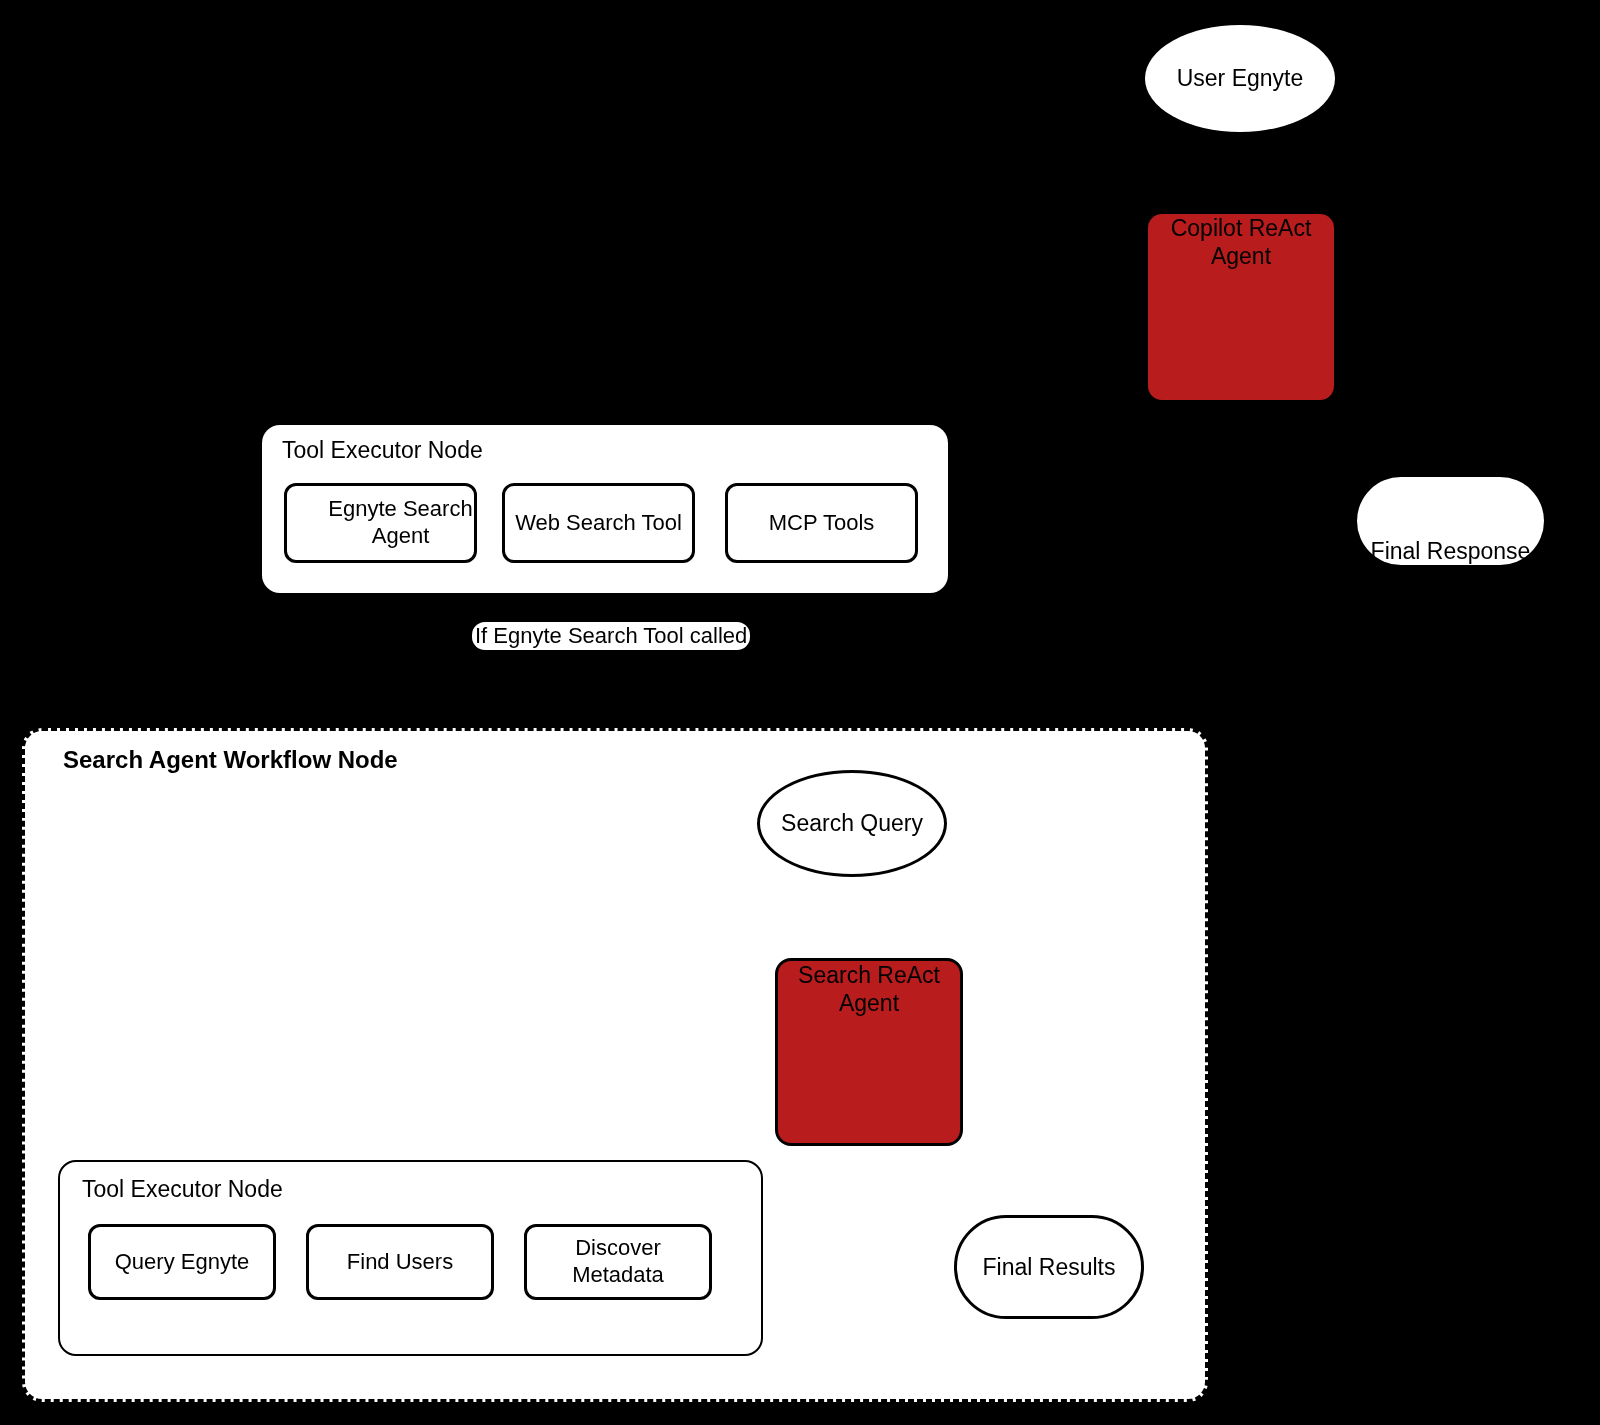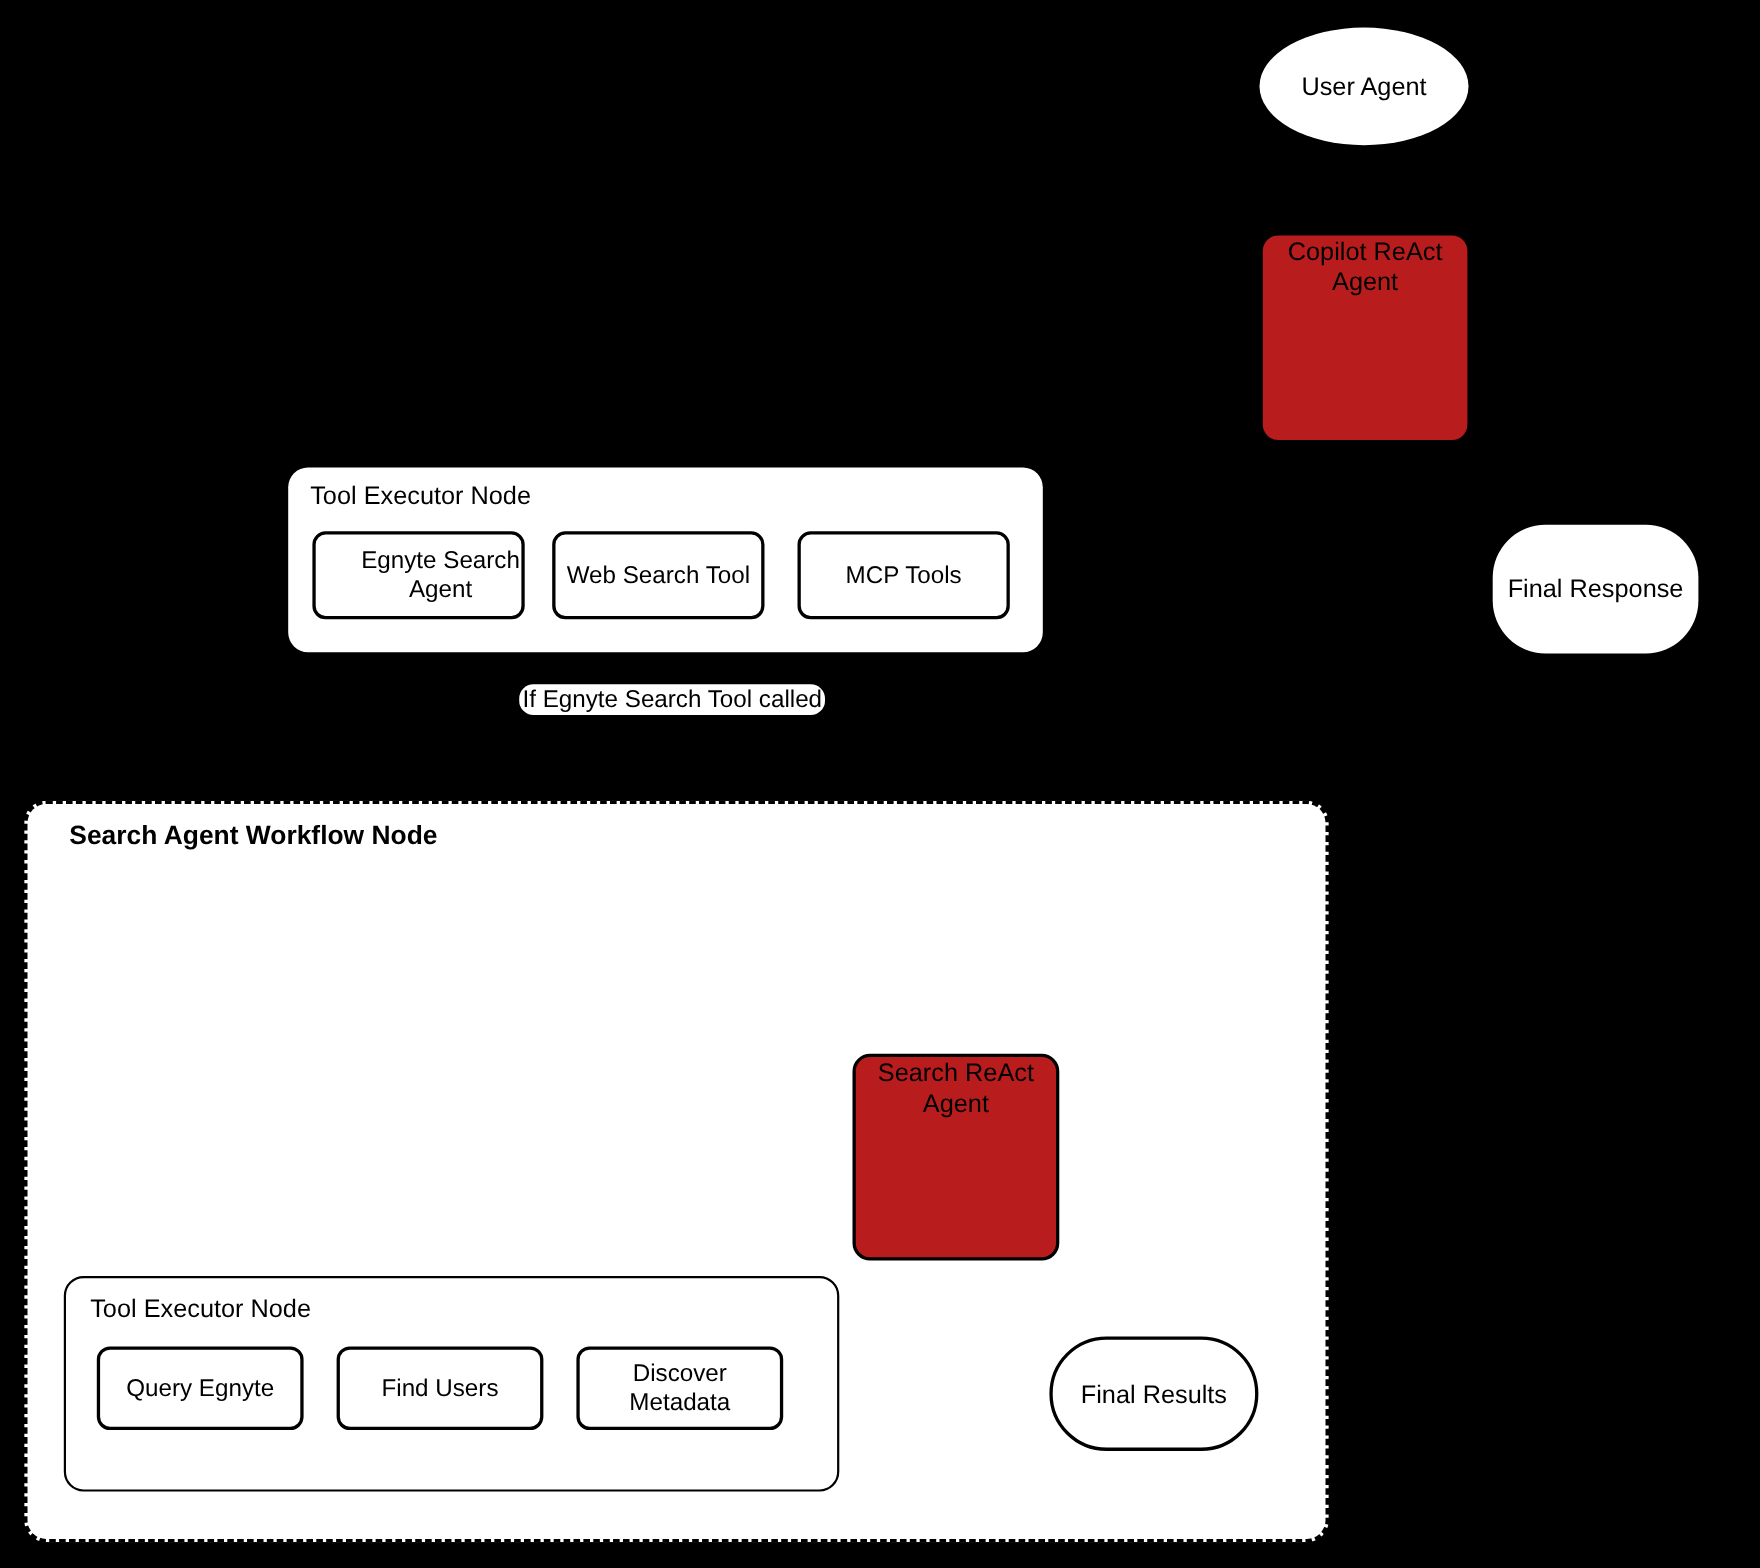--- a/index.html
+++ b/index.html
@@ -120,29 +120,29 @@
     <path d="M775,1050 L402,1050 L402,1143" fill="none" stroke="#000000" stroke-width="3" marker-end="url(#arrow)"></path>
 
     <path d="M763,1274 L856,1274 L856,1180" fill="none" stroke="#000000" stroke-width="3" marker-end="url(#arrow)"></path>
 
     <path d="M963,1050 L1050,1050 L1050,1214" fill="none" stroke="#000000" stroke-width="3" marker-end="url(#arrow)"></path>
 
     <path d="M1144,1266 L1208,1266" fill="none" stroke="#000000" stroke-width="3"></path>
   </svg>
 
   <div class="ellipse" style="left:1145px; top:25px; width:190px; height:107px; font-size:23px;">
-    <span>User Agent</span>
+    <span>User Egnyte</span>
   </div>
 
   <div class="rrect" style="left:1148px; top:214px; width:186px; height:186px; border-radius:14px; font-size:23px; white-space:pre-line;">
     <span>Copilot ReAct
 Agent</span>
   </div>
 
-  <div class="stadium" style="left:1357px; top:477px; width:187px; height:117px; border-radius:48px; font-size:23px;">
+  <div class="stadium" style="left:1357px; top:477px; width:187px; height:88px; border-radius:48px; font-size:23px;align-items:flex-end;">
     <span>Final Response</span>
   </div>
 
   <div class="group" style="left:262px; top:425px; width:686px; height:168px; border-radius:18px; background:#ffffff;">
     <div class="group-title" style="left:20px; top:12px; font-size:23px;">Tool Executor Node</div>
 
     <div class="chip" style="left:22px; top:58px; width:193px; height:80px; font-size:22px;padding-left:40px;">
       <span>Egnyte Search
 Agent</span>
     </div>
@@ -156,20 +156,23 @@
     </div>
   </div>
 
   <div class="edge-label" style="left:472px; top:622px; font-size:22px;">If Egnyte Search Tool called</div>
 
   <div class="group" style="left:22px; top:728px; width:1186px; height:674px; border-radius:20px;
               border:3px dashed #000000; background:#ffffff;">
     <div class="group-title" style="left:38px; top:15px; font-size:24px; font-weight:bold;">Search Agent Workflow Node</div>
   </div>
 
+  <div class="ellipse outlined" style="left:757px; top:770px; width:190px; height:107px; font-size:23px;">
+    <span>Search Query</span>
+  </div>
 
   <div class="rrect" style="left:775px; top:958px; width:188px; height:188px; border:3px solid #000000;
               border-radius:16px; font-size:23px; white-space:pre-line;">
     <span>Search ReAct
 Agent</span>
   </div>
 
   <div class="group" style="left:58px; top:1160px; width:705px; height:196px; border-radius:18px;
               border:2px solid #000000; background:#ffffff;">
     <div class="group-title" style="left:22px; top:14px; font-size:23px;">Tool Executor Node</div>

